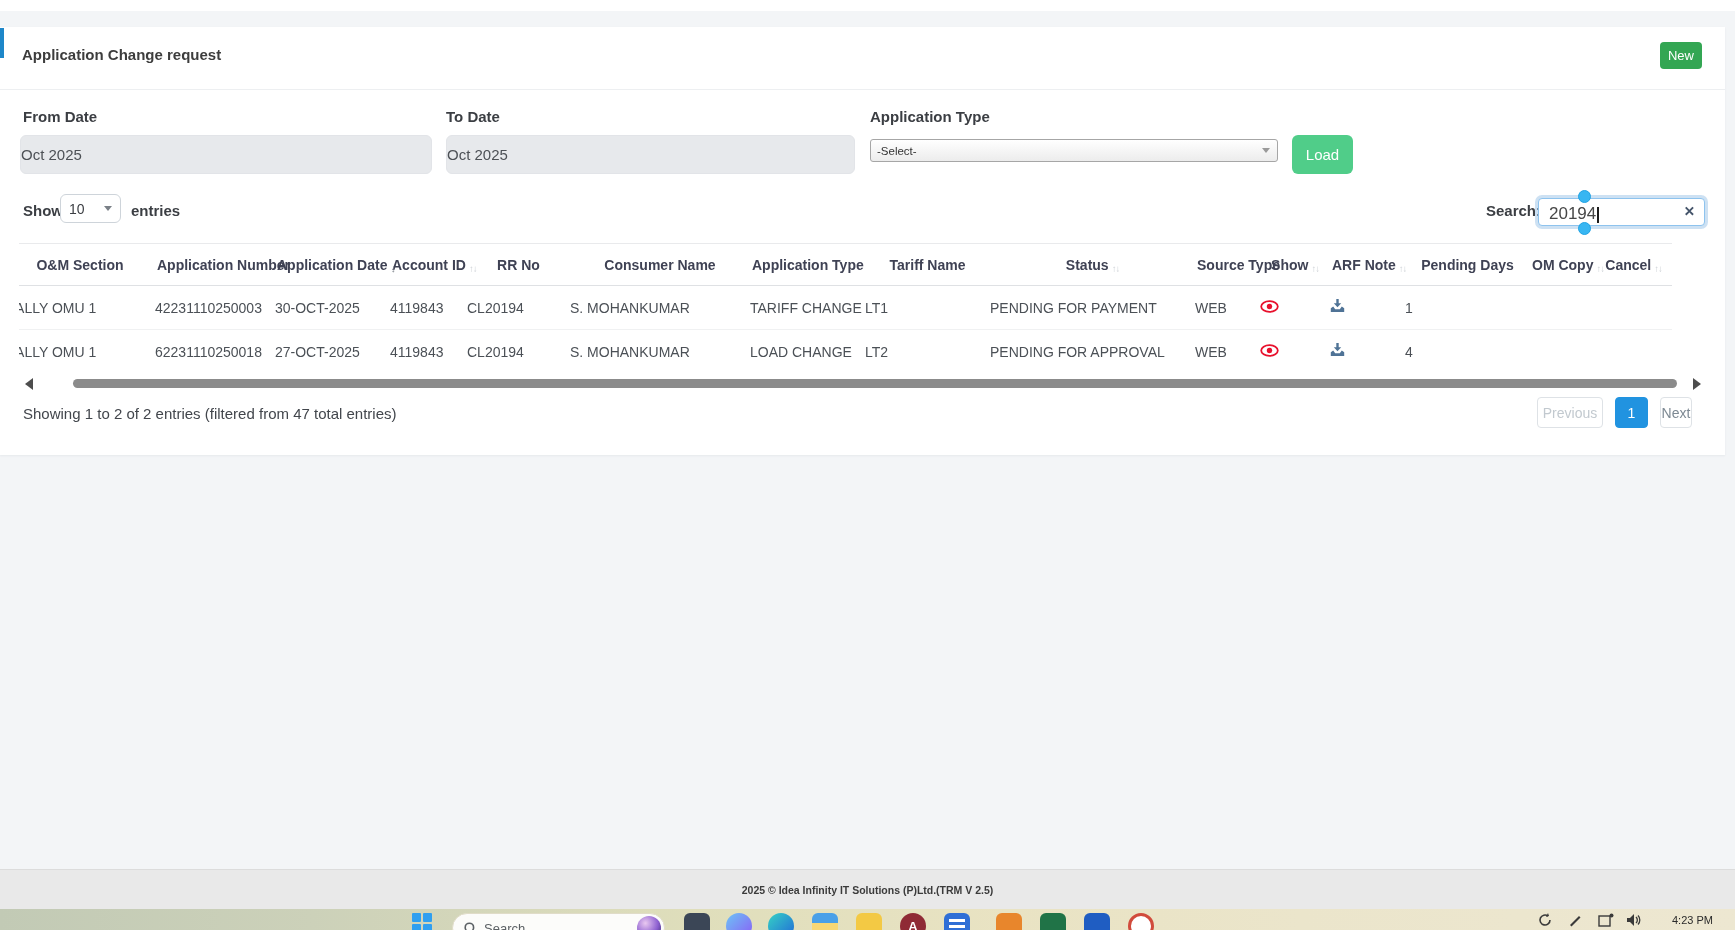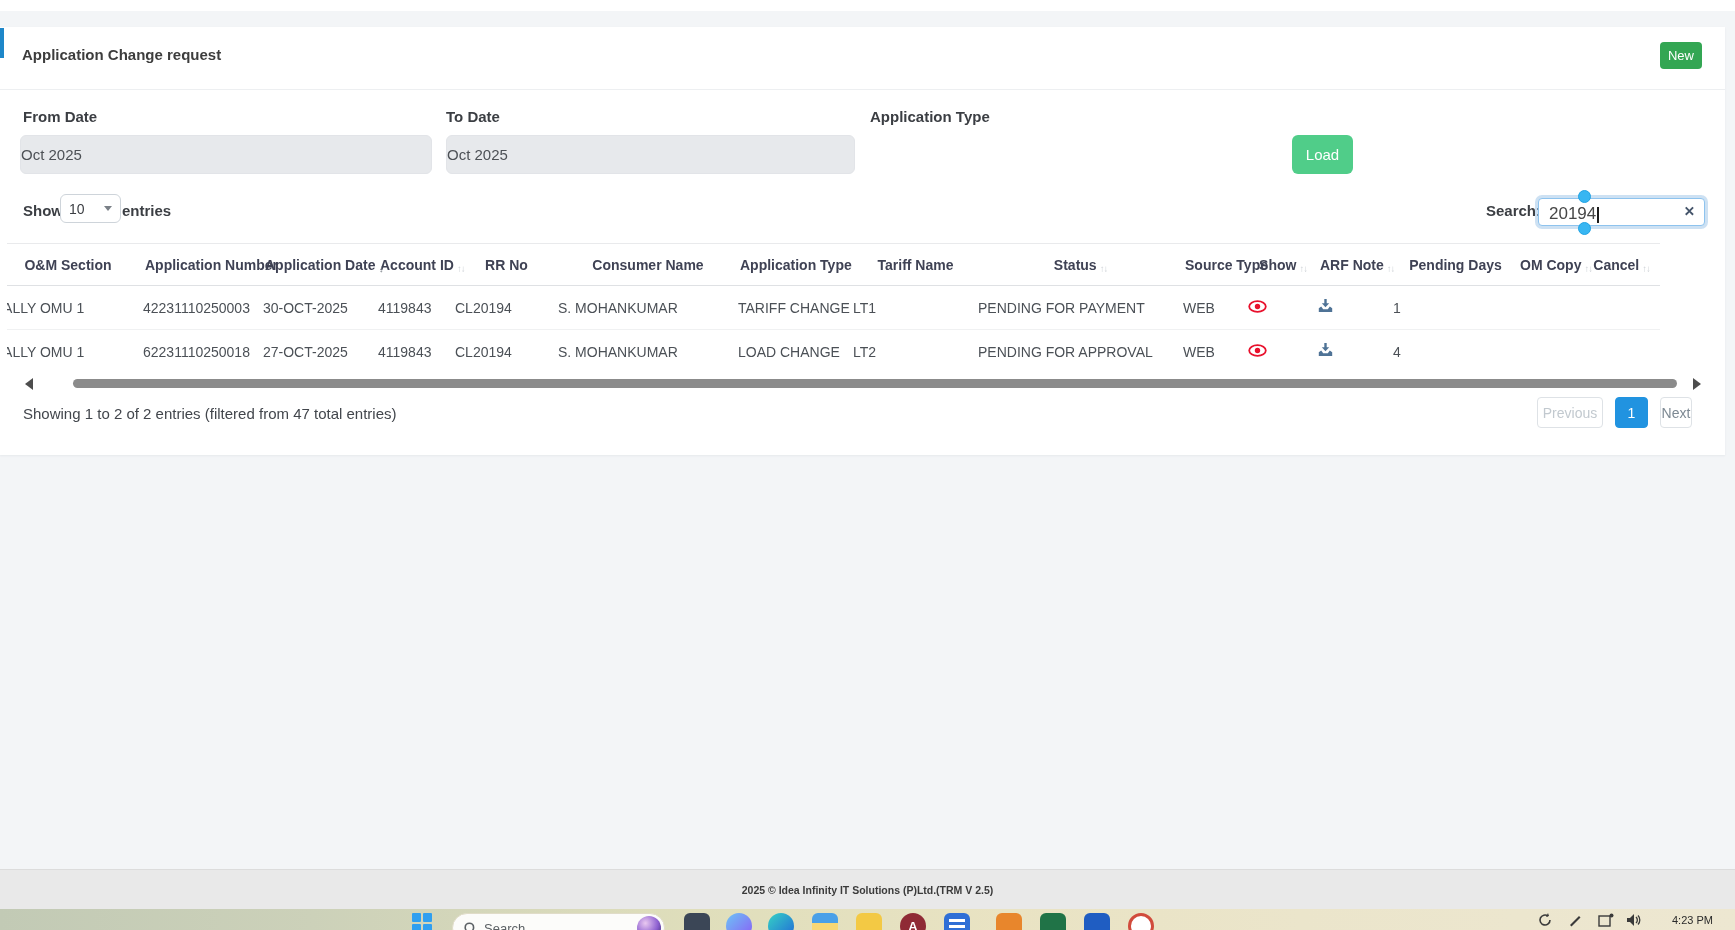--- a/index.html
+++ b/index.html
@@ -29,38 +29,38 @@
               background:linear-gradient(#ffffff,#ececec);font-size:11.5px;color:#333;
               padding:0 6px;appearance:none;-webkit-appearance:none;font-family:inherit}
   .apptype-wrap::after{content:"";position:absolute;right:8px;top:9px;border-left:4px solid transparent;
               border-right:4px solid transparent;border-top:5px solid #9a9a9a;pointer-events:none}
   .load-btn{position:absolute;left:1292px;top:108px;width:61px;height:39px;background:#50cd89;color:#fff;
             border:none;border-radius:6px;font-size:15px;font-family:inherit;cursor:pointer}
 
   
   .ctl-label{position:absolute;font-size:15px;font-weight:bold;color:#3b3e43}
   .show-label{left:23px;top:175px}
-  .entries-label{left:122px;top:175px}
+  .entries-label{left:131px;top:175px}
   .size-select-wrap{position:absolute;left:60px;top:167px;width:61px;height:29px}
   .size-select{width:100%;height:100%;border:1px solid #ced4da;border-radius:6px;background:#fff;
                font-size:14px;color:#3b3e43;padding:4px 8px;appearance:none;-webkit-appearance:none;font-family:inherit}
   .size-select-wrap::after{content:"";position:absolute;right:9px;top:12px;border-left:4px solid transparent;
                border-right:4px solid transparent;border-top:5px solid #7a8087;pointer-events:none}
   .search-label{left:1486px;top:175px}
   .search-box{position:absolute;left:1538px;top:171px;width:167px;height:28px;background:#fff;
               border:1px solid #8ec3ee;border-radius:4px;box-shadow:0 0 0 3px rgba(88,156,214,.30)}
   .search-text{position:absolute;left:10px;top:5px;font-size:17px;color:#474747}
   .caret{display:inline-block;width:1.5px;height:16px;background:#1b1b1b;vertical-align:text-bottom;margin-left:1px}
   .clear-x{position:absolute;right:9px;top:4px;font-size:13.5px;font-weight:bold;color:#44546a;cursor:pointer}
   .sel-handle{position:absolute;width:13px;height:13px;border-radius:50%;background:#38b6f2;border:1px solid #21a3e4}
   .handle-top{left:1578px;top:163px}
   .handle-bottom{left:1578px;top:195px}
 
   
-  .table-wrap{position:absolute;left:7px;top:216px;width:1689px;height:133px;overflow:hidden}
+  .table-wrap{position:absolute;left:19px;top:216px;width:1689px;height:133px;overflow:hidden}
   table{border-collapse:collapse;table-layout:fixed;width:1667px;margin-left:-14px}
   thead th{height:42px;border-top:1px solid #e9eaec;border-bottom:1px solid #dfe1e4;
            font-size:14px;font-weight:bold;color:#3f4254;text-align:center;padding:0 2px;white-space:nowrap}
   tbody td{height:44px;font-size:14px;color:#4b5056;text-align:left;white-space:nowrap;overflow:hidden}
   tbody tr.r2 td{border-top:1px solid #f0f1f2}
   .sort{font-size:9.5px;color:#ccd0d5;margin-left:3px;letter-spacing:-1px;position:relative;top:2px}
   .sort.desc{color:#8f939a;font-size:11px}
   .icon-btn{display:inline-block;cursor:pointer;line-height:0}
 
   
@@ -116,20 +116,23 @@
   <div class="card-title">Application Change request</div>
   <button class="new-btn">New</button>
   <div class="title-divider"></div>
 
   <div class="filter-label lbl-from">From Date</div>
   <div class="filter-label lbl-to">To Date</div>
   <div class="filter-label lbl-apptype">Application Type</div>
 
   <input class="date-input from-input" readonly="" value="Oct 2025" style="">
   <input class="date-input to-input" readonly="" value="Oct 2025" style="">
+  <div class="apptype-wrap">
+    <select class="apptype-select" id="apptype-select"><option>-Select-</option></select>
+  </div>
   <button class="load-btn">Load</button>
 
   <div class="ctl-label show-label">Show</div>
   <div class="size-select-wrap">
     <select class="size-select" id="size-select"><option>10</option></select>
   </div>
   <div class="ctl-label entries-label">entries</div>
 
   <div class="ctl-label search-label">Search:</div>
   <div class="search-box">

